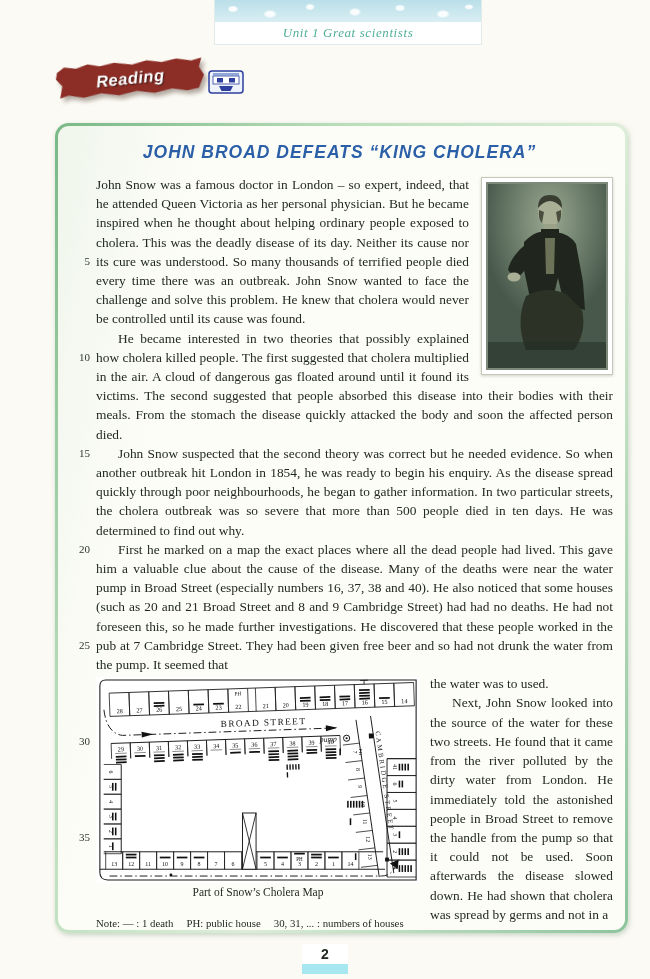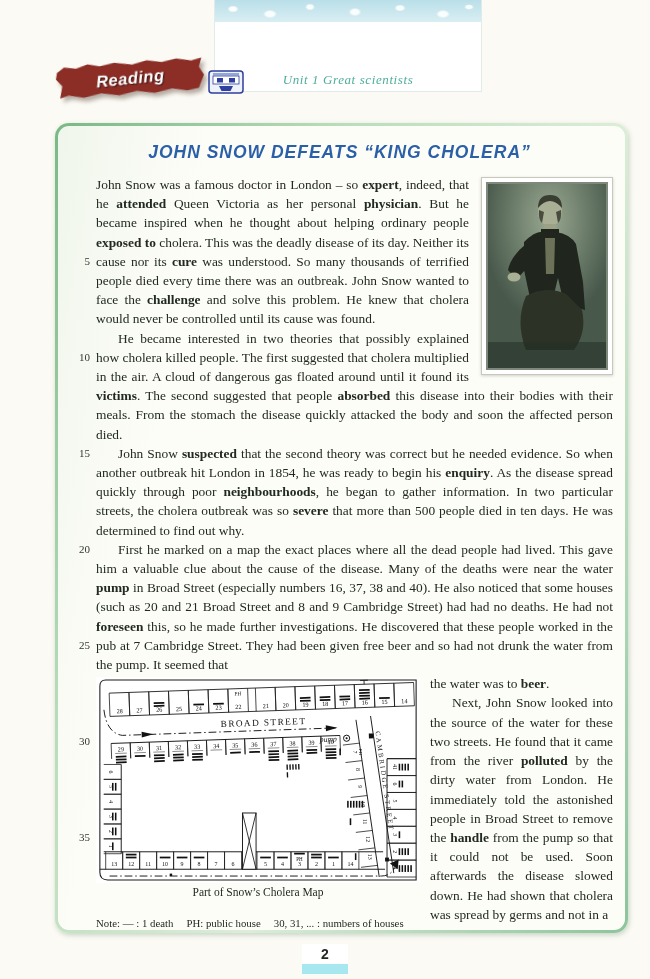--- a/index.html
+++ b/index.html
@@ -13,21 +13,21 @@
     background:
       radial-gradient(8px 5px at 18px 9px, rgba(255,255,255,.95) 40%, rgba(255,255,255,0) 70%),
       radial-gradient(10px 6px at 55px 14px, rgba(255,255,255,.9) 40%, rgba(255,255,255,0) 70%),
       radial-gradient(7px 5px at 95px 7px, rgba(255,255,255,.9) 40%, rgba(255,255,255,0) 70%),
       radial-gradient(9px 6px at 140px 12px, rgba(255,255,255,.9) 40%, rgba(255,255,255,0) 70%),
       radial-gradient(8px 5px at 185px 8px, rgba(255,255,255,.9) 40%, rgba(255,255,255,0) 70%),
       radial-gradient(10px 6px at 228px 14px, rgba(255,255,255,.9) 40%, rgba(255,255,255,0) 70%),
       radial-gradient(7px 4px at 254px 7px, rgba(255,255,255,.9) 40%, rgba(255,255,255,0) 70%),
       linear-gradient(#badfe9,#d9eef3);}
   .unit-title{height:22px;line-height:22px;text-align:center;font-style:italic;
-              font-size:13px;color:#4fae99;letter-spacing:.6px;margin-top:47px;}
+              font-size:13px;color:#4fae99;letter-spacing:.6px;}
 
   
   .ribbon-wrap{position:absolute;left:56px;top:60px;transform:rotate(-4deg);
                filter:drop-shadow(3px 4px 2px rgba(90,70,60,.45));}
   .ribbon{width:148px;height:36px;background:#8c2d26;display:flex;align-items:center;justify-content:center;
     clip-path:polygon(1% 22%,6% 8%,14% 14%,22% 4%,30% 12%,40% 5%,52% 13%,62% 4%,72% 12%,82% 5%,92% 13%,99% 7%,97% 32%,100% 55%,96% 90%,88% 95%,78% 87%,66% 96%,54% 87%,42% 96%,30% 87%,18% 96%,8% 87%,2% 94%,4% 60%,0% 40%);}
   .ribbon span{color:#fff;font-family:"Liberation Sans",sans-serif;font-weight:bold;font-style:italic;
                font-size:16.5px;letter-spacing:.5px;transform:rotate(-2deg);
                text-shadow:1px 1px 1px rgba(0,0,0,.55);}
   .cassette{position:absolute;left:208px;top:70px;}
@@ -40,21 +40,21 @@
                padding:10px 12px 6px 8px;box-sizing:border-box;overflow:hidden;}
 
   .article-title{text-align:center;color:#2b5fa8;font-family:"Liberation Sans",sans-serif;
                  font-weight:bold;font-style:italic;font-size:17.5px;letter-spacing:1px;
                  margin:6px 0 12px 0;}
 
   .article{position:relative;margin-left:30px;font-size:13.4px;line-height:19.2px;
            text-align:justify;}
   .article p{margin:0;}
   .article p.ind{text-indent:22px;}
-  b{font-weight:bold;}
+  b{font-weight:normal;}
   .linenum{position:absolute;left:-26px;width:20px;text-align:right;font-size:11px;color:#30392e;}
 
   .portrait{float:right;width:132px;margin:2px 0 6px 12px;background:#fff;border:1px solid #c8c7bc;
             padding:4px;box-sizing:border-box;box-shadow:0 1px 3px rgba(0,0,0,.18);}
   .portrait svg{display:block;}
 
   .map-float{float:left;width:324px;margin:3px 10px 0 0;}
   .map-float svg{display:block;background:#fff;}
   .map-caption{text-align:center;font-size:11.5px;color:#1d241c;}
   .map-note{font-size:10.8px;margin-top:12px;color:#1d241c;}
@@ -88,21 +88,21 @@
       <rect x="5" y="6" width="26" height="8" fill="#fff" stroke="#2e3f9e" stroke-width=".8"></rect>
       <rect x="9" y="8" width="6" height="4.5" fill="#2e3f9e"></rect>
       <rect x="21" y="8" width="6" height="4.5" fill="#2e3f9e"></rect>
       <path d="M11,16 L25,16 L22.5,21 L13.5,21 Z" fill="#2e3f9e"></path>
     </svg>
   </div>
 
   <div class="frame">
     <div class="frame-inner">
 
-      <div class="article-title">JOHN SNOW DEFEATS “KING CHOLERA”</div>
+      <div class="article-title">JOHN BROAD DEFEATS “KING CHOLERA”</div>
 
       <div class="article">
         <span class="linenum" style="top:77px">5</span>
         <span class="linenum" style="top:173px">10</span>
         <span class="linenum" style="top:269px">15</span>
         <span class="linenum" style="top:365px">20</span>
         <span class="linenum" style="top:461px">25</span>
         <span class="linenum" style="top:557px">30</span>
         <span class="linenum" style="top:653px">35</span>
 
@@ -468,21 +468,21 @@
                 <rect x="321" y="193.78571428571428" width="1.6" height="7" fill="#111"></rect>
                 <rect x="324" y="193.78571428571428" width="1.6" height="7" fill="#111"></rect>
               </g>
             </svg>
           <div class="map-caption">Part of Snow’s Cholera Map</div>
           <div class="map-note">
             <span>Note: — : 1 death</span><span>PH: public house</span><span>30, 31, ... : numbers of houses</span>
           </div>
         </div>
 
-        <p>the water was to <b>beer</b>.</p>
+        <p>the water was to <b>used</b>.</p>
         <p class="ind">Next, John Snow looked into the source of the water for these two streets. He found that it came from the river <b>polluted</b> by the dirty water from London. He immediately told the astonished people in Broad Street to remove the <b>handle</b> from the pump so that it could not be used. Soon afterwards the disease slowed down. He had shown that cholera was spread by germs and not in a</p>
       </div>
     </div>
   </div>
 
   <div class="footer">
     <div class="num">2</div>
     <div class="bar"></div>
   </div>
 

